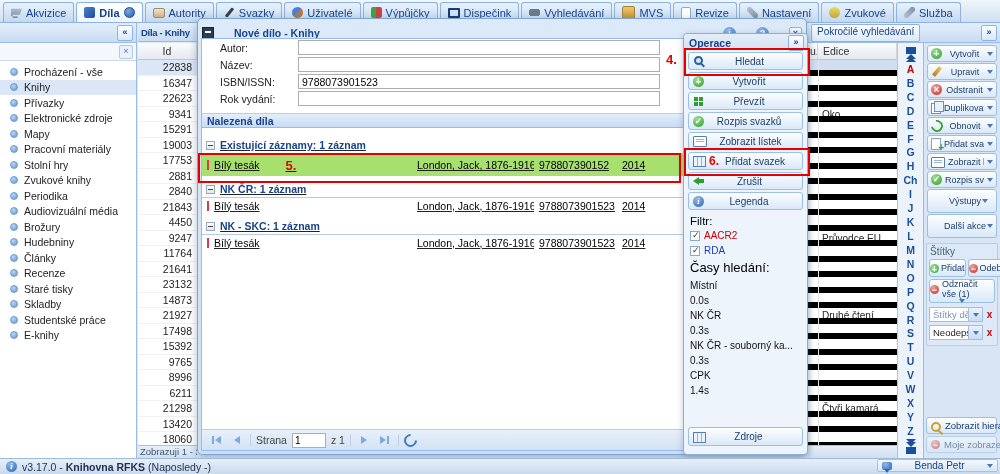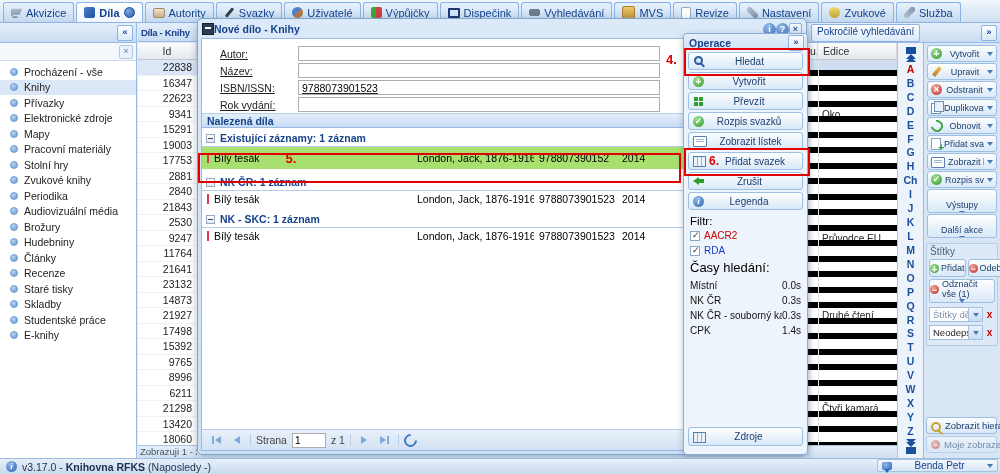--- a/index.html
+++ b/index.html
@@ -119,21 +119,21 @@
   .chev.down span{border-top:5px solid #1a4f9c;}
   .chev .bar{width:10px;height:2px;background:#1a4f9c;border:none;margin:1px 0;}
 
   
   .east{position:absolute;left:923px;top:43px;bottom:16px;width:77px;box-sizing:border-box;
     background:#d8e5f4;border-left:1px solid #99bbe8;padding-top:2px;}
   .ebtn{height:17px;margin:0 3px 1px;display:flex;align-items:center;gap:3px;padding:0 3px;box-sizing:border-box;
     border:1px solid #9cbfe4;border-radius:3px;background:linear-gradient(#fdfefe,#d9e8f8);
     color:#1c3e6e;font-size:9px;white-space:nowrap;overflow:hidden;cursor:pointer;}
   .ebtn .elabel{flex:1;text-align:center;overflow:hidden;}
-  .ebtn.split{height:24px;flex-direction:column;justify-content:center;gap:1px;}
+  .ebtn.split{height:24px;flex-direction:row;justify-content:center;gap:1px;}
   .ebtn.split .elabel{flex:none;}
   .tagsbox{margin:5px 2px 0;border:1px solid #b7cde6;border-radius:2px;padding:2px 1px;position:relative;background:#dde9f6;}
   .tagsbox .legend{font-size:10px;color:#4a6078;padding:0 2px 2px;}
   .tagrow{display:flex;gap:2px;margin:0 1px 2px;}
   .tbtn{flex:1;height:16px;display:flex;align-items:center;justify-content:center;gap:2px;
     border:1px solid #9cbfe4;border-radius:3px;background:linear-gradient(#fdfefe,#d9e8f8);color:#1c3e6e;font-size:9px;cursor:pointer;}
   .deselect{height:22px;margin:0 1px 4px;display:flex;flex-direction:column;align-items:center;justify-content:center;
     border:1px solid #9cbfe4;border-radius:3px;background:linear-gradient(#fdfefe,#d9e8f8);color:#1c3e6e;font-size:9px;cursor:pointer;}
   .deselect .row1{display:flex;align-items:center;gap:3px;}
   .combo-row{display:flex;align-items:center;gap:1px;margin:0 1px 3px;}
@@ -145,42 +145,42 @@
   .combo-x{color:#cc0000;font-weight:bold;font-size:10px;width:11px;text-align:center;cursor:pointer;}
   .bigbtn{position:absolute;height:17px;box-sizing:border-box;display:flex;align-items:center;gap:4px;padding:0 4px;
     border:1px solid #9cbfe4;border-radius:3px;background:linear-gradient(#fdfefe,#d9e8f8);color:#1c3e6e;font-size:9.5px;white-space:nowrap;cursor:pointer;}
   #btn-hier{left:926px;top:417px;width:71px;}
   #btn-views{left:926px;top:436px;width:71px;opacity:.55;}
 
   
   .modal{position:absolute;left:197px;top:18px;width:610px;height:437px;box-sizing:border-box;
     background:linear-gradient(#dce9f8,#cadff2);border:1px solid #7ea6cf;border-radius:5px;
     box-shadow:0 3px 8px rgba(40,70,110,.35);}
-  .modal-head{height:20px;display:flex;align-items:center;gap:0;padding:0 4px;color:#15428b;font-weight:bold;font-size:10.5px;}
+  .modal-head{height:28px;display:flex;align-items:center;gap:20px;padding:0 4px;color:#15428b;font-weight:bold;font-size:10.5px;}
   .ic-win{width:12px;height:12px;background:#2b3d52;border:1px solid #16202e;box-sizing:border-box;flex:none;}
   .ic-win::after{content:"";display:block;margin:3px 2px 0;height:2px;background:#fff;}
   .modal-head .spacer{flex:1;}
   .wt{width:13px;height:13px;border-radius:7px;background:radial-gradient(circle at 35% 30%,#8fb6e6,#3f77bd);
     color:#fff;font-size:9px;line-height:13px;text-align:center;font-weight:bold;cursor:pointer;flex:none;}
   .wt-close{border-radius:2px;background:linear-gradient(#f4f8fd,#cfe0f2);color:#2a5e9e;border:1px solid #8db2e3;box-sizing:border-box;line-height:11px;}
   .modal-body{position:absolute;left:3px;right:3px;top:19px;bottom:3px;background:#fff;border:1px solid #99bbe8;overflow:hidden;}
-  .form{padding-top:6px;text-decoration:underline;}
+  .form{}
   .form-row{display:flex;align-items:center;height:17px;margin:0 142px 0 18px;}
   .form-row label{width:78px;font-size:10.5px;color:#222;flex:none;}
   .form-row input{flex:1;height:15px;box-sizing:border-box;border:1px solid #abadb3;font-size:10.5px;padding:0 3px;
     font-family:"Liberation Sans",sans-serif;color:#000;}
   .sect{position:absolute;left:0;right:0;top:74px;height:15px;box-sizing:border-box;
     background:linear-gradient(#e3eefb,#c8dcf3);border-top:1px solid #b9cfe8;border-bottom:1px solid #99bbe8;
     color:#15428b;font-weight:bold;font-size:10.5px;display:flex;align-items:center;padding-left:5px;}
   .thead{position:absolute;left:0;right:0;top:89px;height:16px;display:flex;align-items:center;
     background:linear-gradient(#fbfcfd,#e4e9ef);border-bottom:1px solid #c5c5c5;font-size:10.5px;color:#333;}
   .thead .hc{box-sizing:border-box;padding-left:5px;border-right:1px solid #e0e0e0;height:100%;display:flex;align-items:center;gap:4px;}
   .c1w{width:210px;} .c2w{width:122px;} .c3w{width:83px;} .c4w{flex:1;}
   .sort{width:0;height:0;border-left:3px solid transparent;border-right:3px solid transparent;border-bottom:4px solid #8a9ab0;}
-  .groups{position:absolute;left:0;right:0;top:91px;}
+  .groups{position:absolute;left:0;right:0;top:98px;text-decoration:underline;}
   .grp-block + .grp-block{margin-top:5px;}
   .grp{height:16px;display:flex;align-items:center;gap:5px;padding-left:4px;color:#15428b;font-weight:bold;font-size:10.5px;
     border-bottom:1px solid #b5cdeb;cursor:pointer;}
   .gicon{width:9px;height:9px;box-sizing:border-box;border:1px solid #98a8c0;background:linear-gradient(#fff,#dfe8f2);position:relative;flex:none;}
   .gicon::after{content:"";position:absolute;left:1px;right:1px;top:3px;height:1px;background:#445;}
   .drow{height:15px;display:flex;align-items:center;font-size:10.5px;color:#000;cursor:pointer;}
   .drow.hl{height:22px;background:#a8e070;}
   .drow .c{box-sizing:border-box;padding-left:5px;overflow:hidden;white-space:nowrap;display:flex;align-items:center;}
   .redbar{width:2px;height:10px;background:#d83b4d;margin-right:5px;flex:none;}
   .rownum{color:#e30000;font-weight:bold;font-size:13px;margin-left:26px;}
@@ -207,21 +207,21 @@
     color:#1c3e6e;font-size:10px;cursor:pointer;}
   .opnum{color:#e30000;font-weight:bold;font-size:12px;}
   .oplabel{flex:1;text-align:center;margin-right:10px;white-space:nowrap;overflow:hidden;}
   .op-filter-label{font-size:11.5px;color:#000;margin:5px 0 3px 6px;}
   .cbrow{display:flex;align-items:center;gap:4px;margin:0 0 4px 6px;font-size:10px;cursor:pointer;}
   .cb{width:10px;height:10px;box-sizing:border-box;border:1px solid #8ea8c8;background:#fff;position:relative;flex:none;}
   .cb::after{content:"\2713";position:absolute;left:1px;top:-2px;font-size:9px;color:#333;}
   .cbrow.red .cblabel{color:#cc0000;}
   .cbrow.blue .cblabel{color:#1a3fc4;}
   .op-times-label{font-size:13px;color:#000;margin:4px 16px 3px 6px;}
-  .timerow{display:flex;margin:0 6px;font-size:10px;line-height:15px;color:#111;}
+  .timerow{display:flex;margin:0 6px;font-size:10px;line-height:15px;color:#111;flex-direction:column;}
   .timerow .tname{flex:1;white-space:nowrap;overflow:hidden;}
   .zdroje{position:absolute;left:4px;right:4px;bottom:8px;height:19px;display:flex;align-items:center;gap:3px;padding:0 4px;box-sizing:border-box;
     border:1px solid #9cbfe4;border-radius:3px;background:linear-gradient(#fdfefe,#d9e8f8);color:#1c3e6e;font-size:10px;cursor:pointer;}
 
   
   .statusbar{position:absolute;left:0;bottom:0;width:100%;height:16px;box-sizing:border-box;
     background:linear-gradient(#e7eff9,#c9daee);border-top:1px solid #9dbbdd;display:flex;align-items:center;gap:5px;padding:0 6px;font-size:10.5px;color:#1c2f4e;}
   .statusbar b{font-weight:bold;}
   .user-btn{position:absolute;left:877px;top:459px;width:121px;height:13px;box-sizing:border-box;
     border:1px solid #a4c2e2;border-radius:2px;background:linear-gradient(#f4f8fd,#d8e6f5);
@@ -429,21 +429,21 @@
         <div class="idrow">19003</div>
 
         <div class="idrow">17753</div>
 
         <div class="idrow">2881</div>
 
         <div class="idrow">2840</div>
 
         <div class="idrow">21843</div>
 
-        <div class="idrow">2530</div>
+        <div class="idrow">4450</div>
 
         <div class="idrow">9247</div>
 
         <div class="idrow">11764</div>
 
         <div class="idrow">21641</div>
 
         <div class="idrow">23132</div>
 
         <div class="idrow">14873</div>

